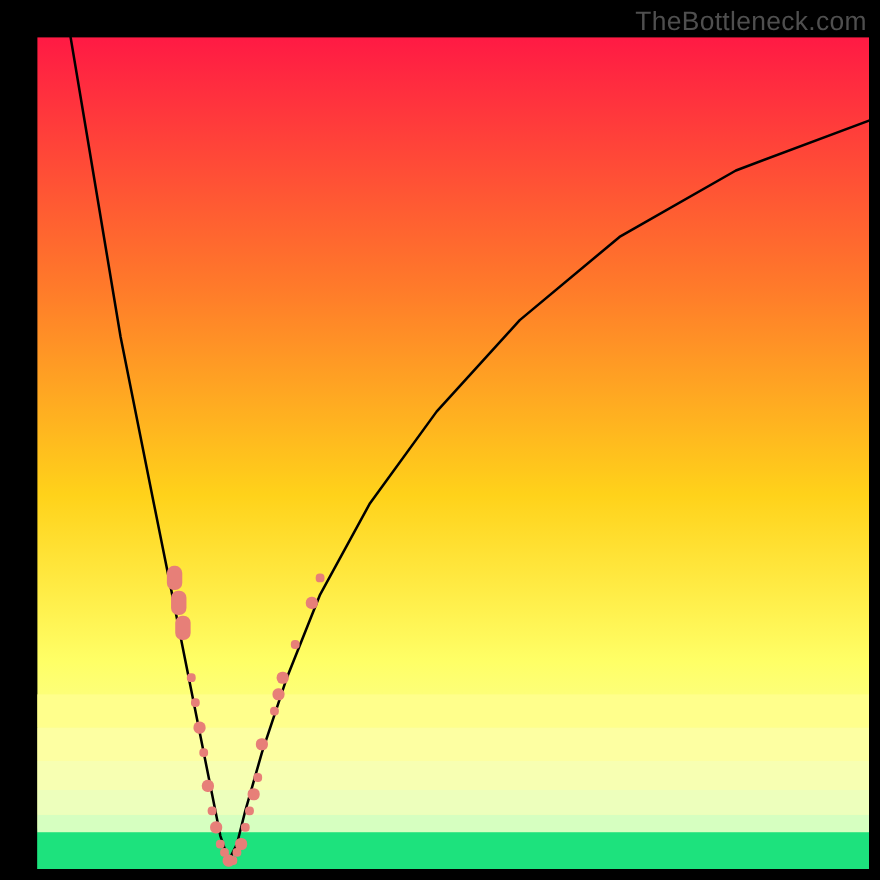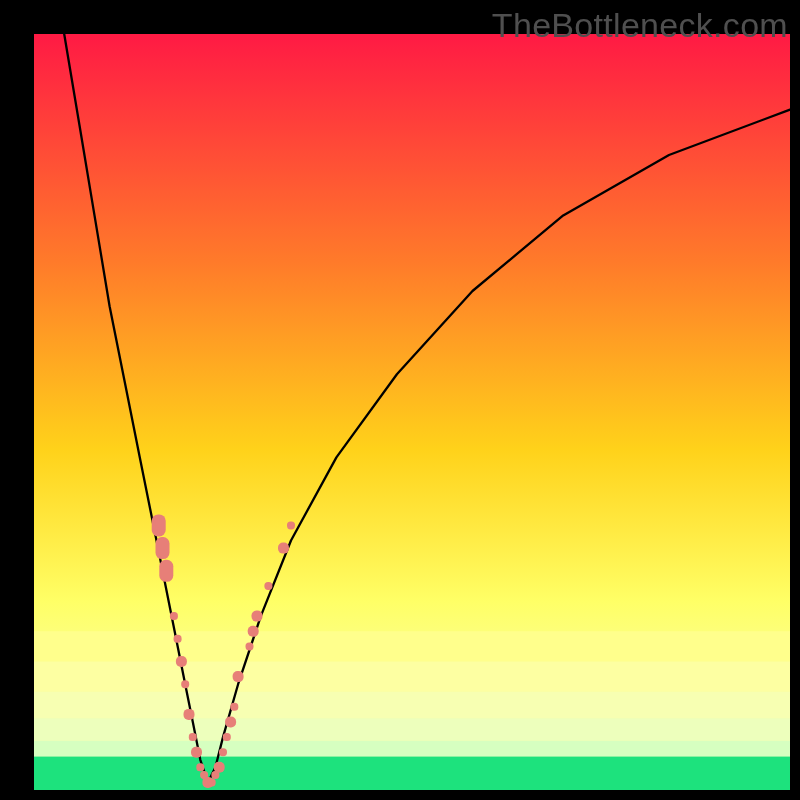--- a/index.html
+++ b/index.html
@@ -15,21 +15,21 @@
     position: relative;
     width: 800px;
     height: 800px;
     background: #000;
   }
   .watermark {
     position: absolute;
     top: 6px;
     right: 12px;
     color: #4f4f4f;
-    font-size: 34px;
+    font-size: 24px;
     font-weight: 400;
     letter-spacing: 0.3px;
     z-index: 10;
     margin-left: 21px;
   }
   svg {
     position: absolute;
     left: 0;
     top: 0;
   }

